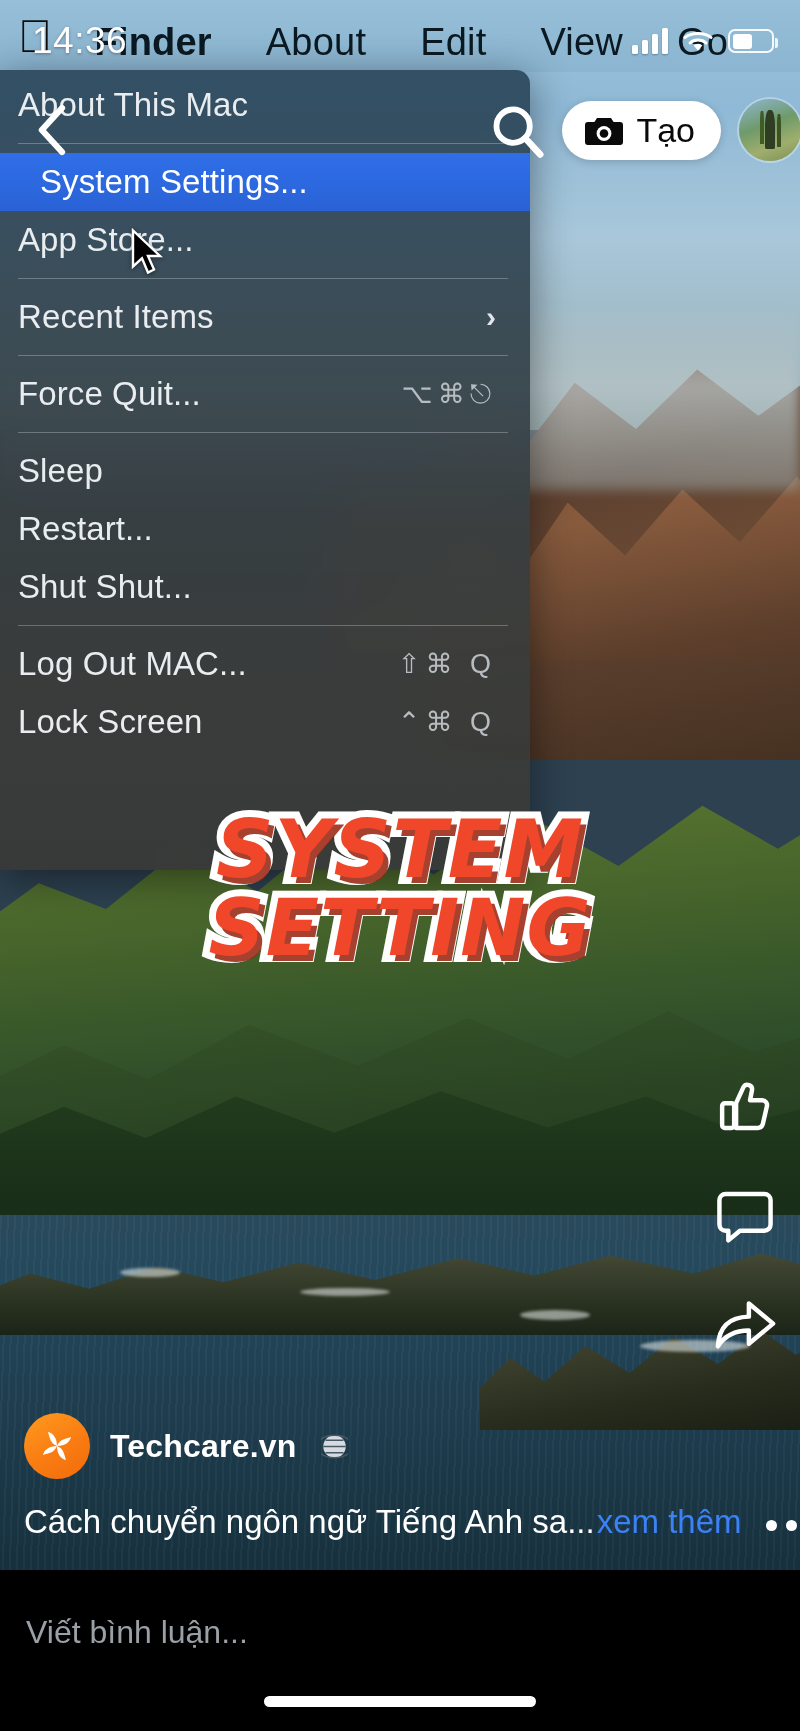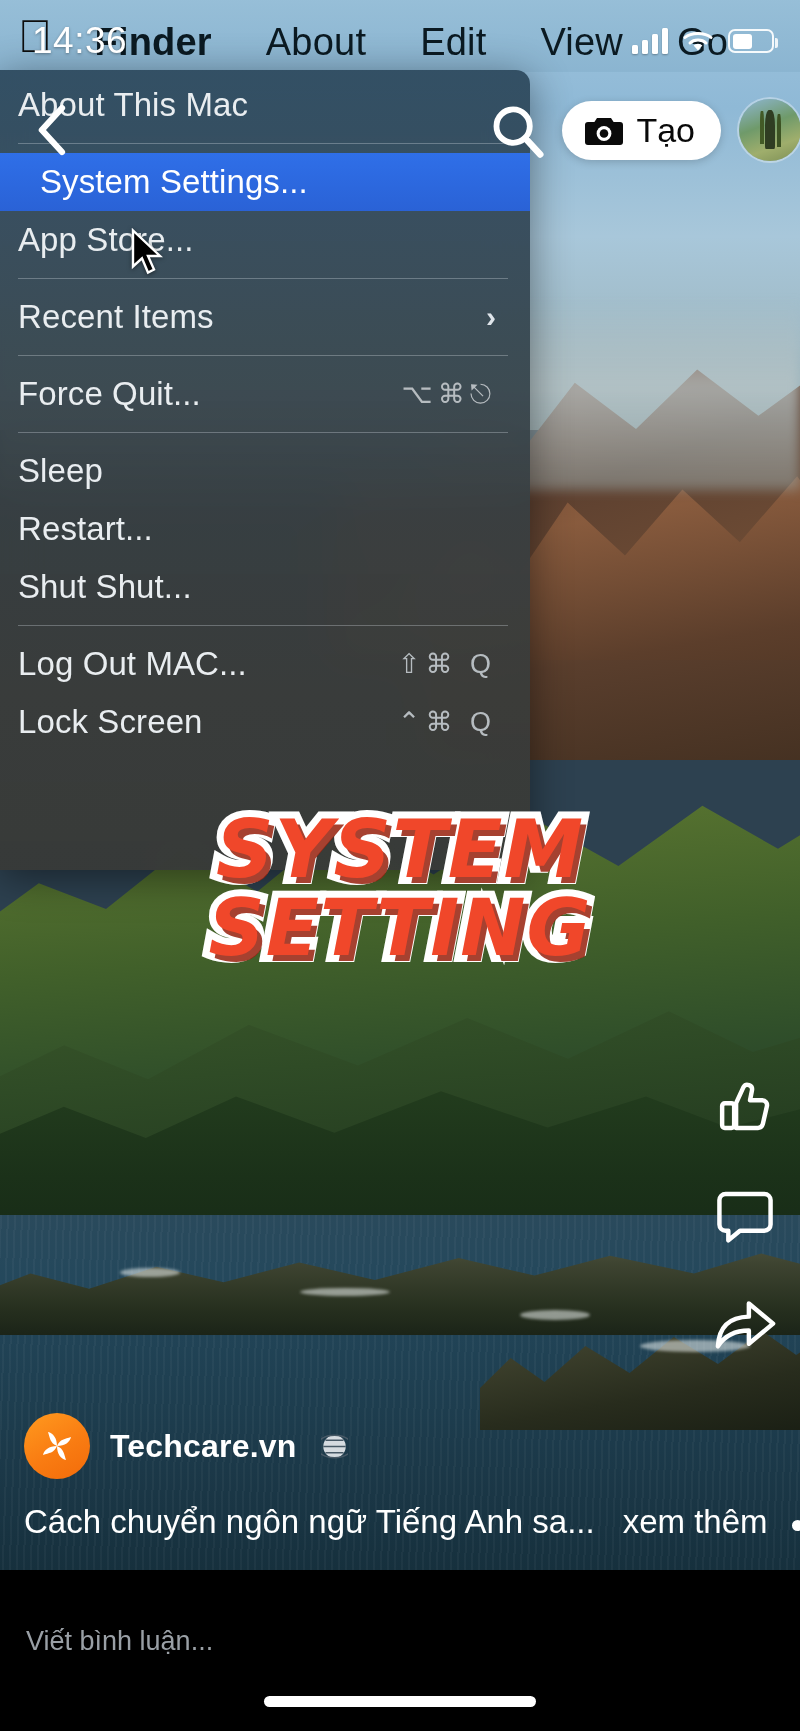--- a/index.html
+++ b/index.html
@@ -169,31 +169,31 @@
   .page-row { display:flex; align-items:center; gap:20px; margin-bottom:24px; }
   .page-logo {
     width:66px; height:66px; border-radius:50%; flex:none;
     background:linear-gradient(150deg,#FF9A1F 0%,#F97C12 55%,#F26B0A 100%);
     display:flex; align-items:center; justify-content:center;
   }
   .page-name { font-size:32px; color:#fff; font-weight:700; letter-spacing:.2px; }
   .globe-ico { width:27px; height:27px; flex:none; margin-left:4px; opacity:.95; }
   .caption-row { display:flex; align-items:flex-end; }
   .caption { font-size:33px; color:#fff; white-space:nowrap; }
-  .seemore { font-size:33px; color:#ffffff; margin-left:28px; white-space:nowrap; }
+  .seemore { font-size:33px; color:#3b82f6; margin-left:2px; white-space:nowrap; }
   .dots-btn { margin-left:auto; display:flex; gap:9px; padding:10px 4px 10px 24px; }
   .dots-btn i { width:11px; height:11px; border-radius:50%; background:#fff; display:block; }
 
   
   #commentbar {
     position:absolute; left:0; bottom:0; width:100%; height:161px;
     background:#000; z-index:70;
   }
   .comment-placeholder {
-    position:absolute; left:26px; top:56px; font-size:27px; color:#9aa0a6;
+    position:absolute; left:26px; top:44px; font-size:32px; color:#9aa0a6;
   }
   .home-ind {
     position:absolute; left:50%; transform:translateX(-50%); bottom:24px;
     width:272px; height:11px; border-radius:6px; background:#fff;
   }
 
   
   #statusbar {
     position:absolute; left:0; top:0; width:100%; height:82px; z-index:90;
     display:flex; align-items:center; justify-content:space-between;

